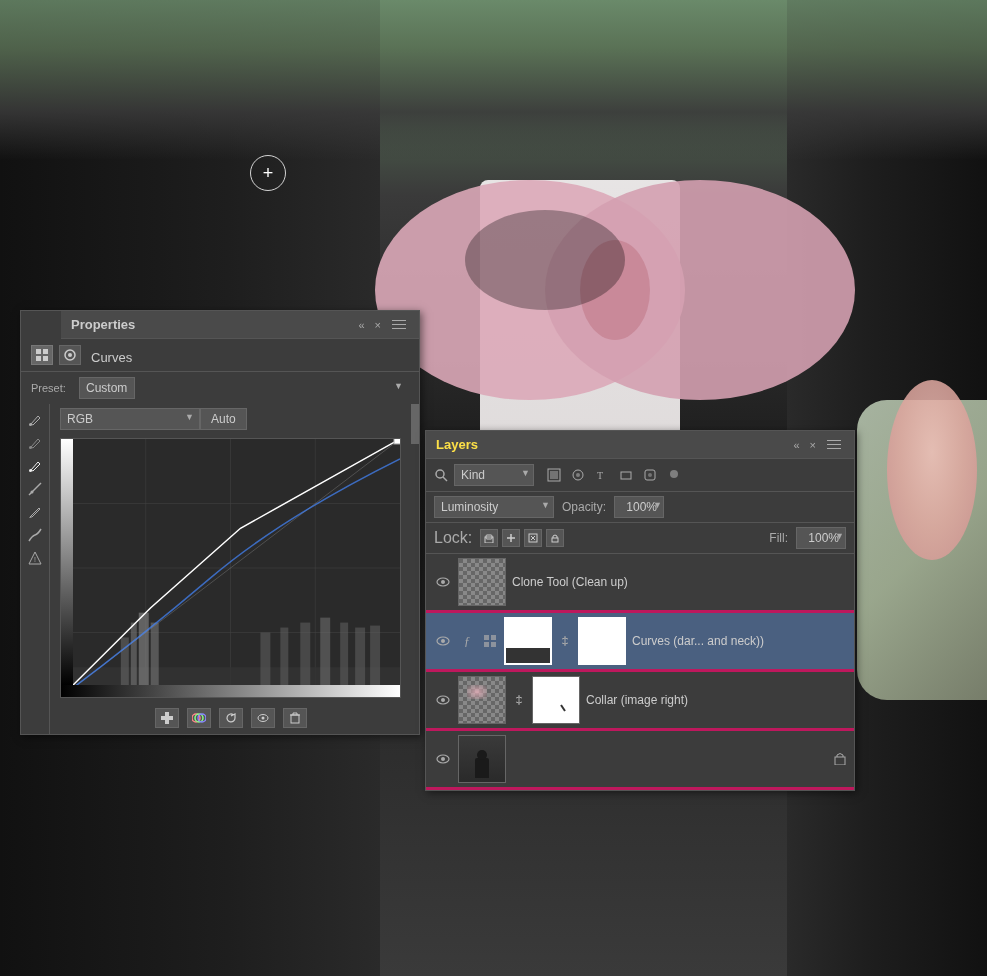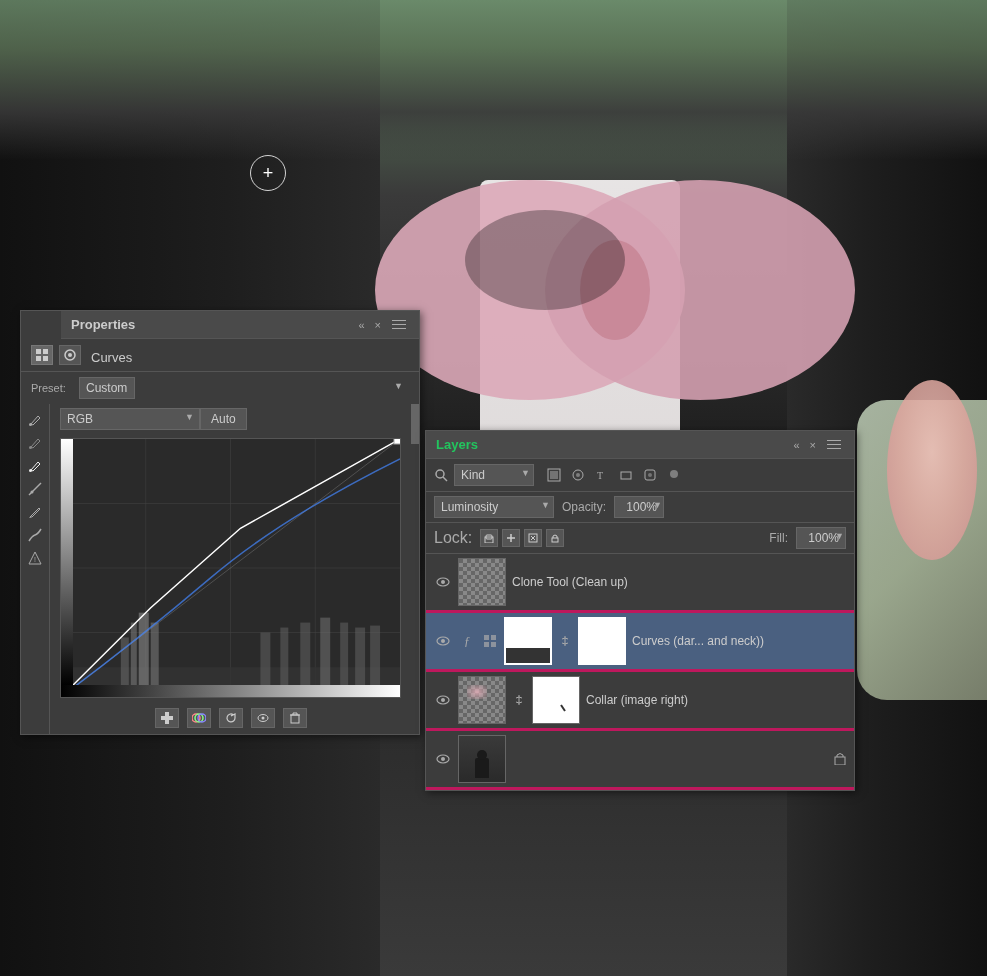--- a/index.html
+++ b/index.html
@@ -225,21 +225,21 @@
       padding: 6px 10px;
       display: flex;
       align-items: center;
       justify-content: space-between;
       border-bottom: 1px solid #555;
     }
 
     .layers-title {
       font-size: 13px;
       font-weight: bold;
-      color: #22c55e;
+      color: #fde047;
     }
 
     .layers-header-controls {
       display: flex;
       gap: 6px;
     }
 
     
     .kind-row {
       display: flex;

